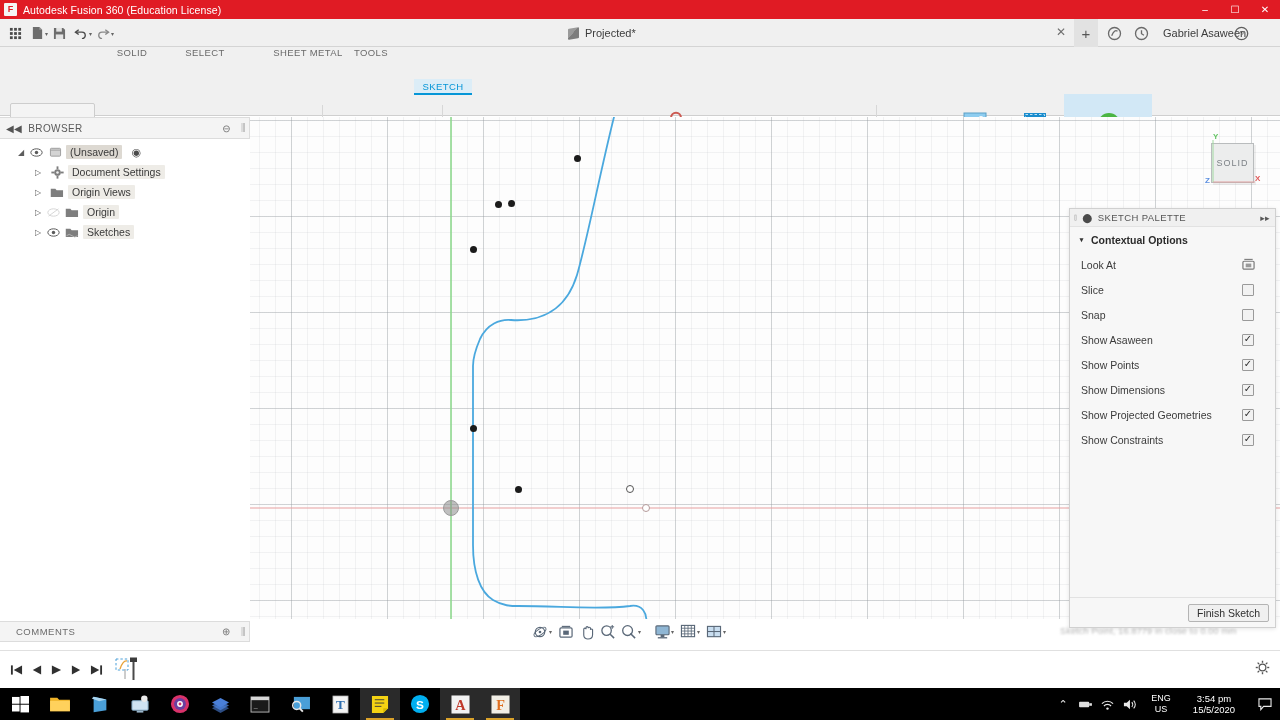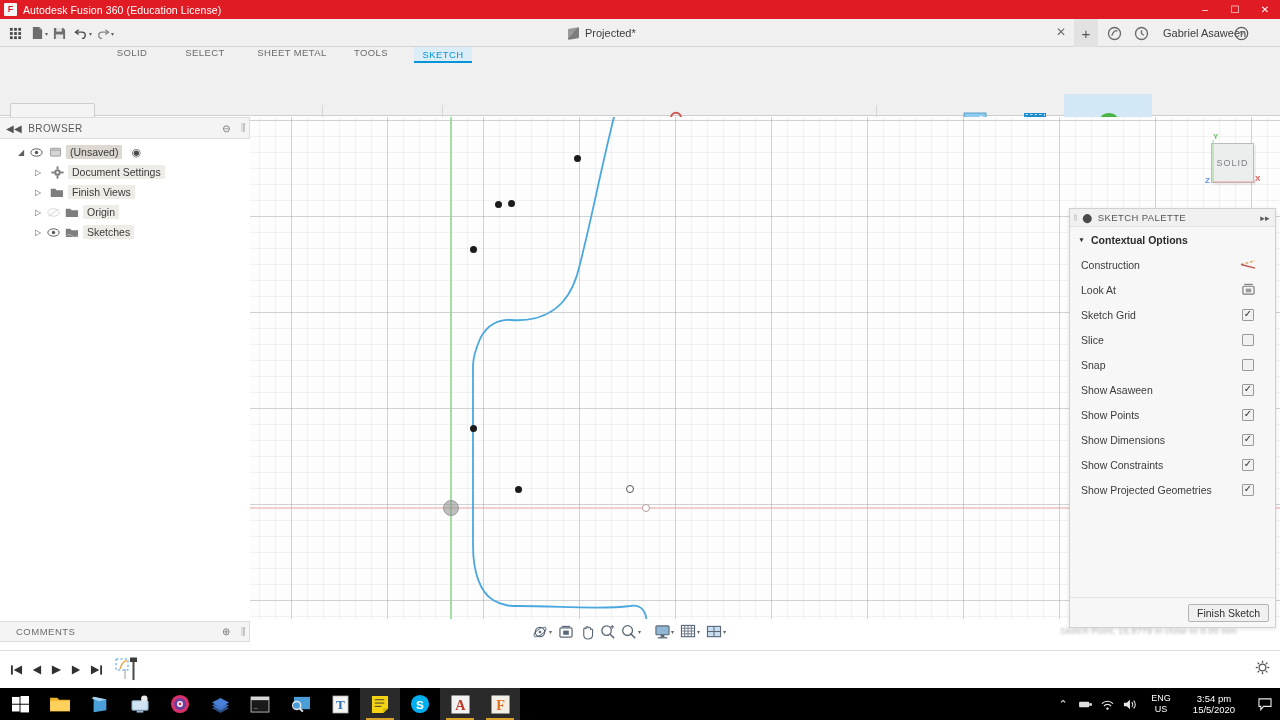--- a/index.html
+++ b/index.html
@@ -345,27 +345,27 @@
   </div>
 
   <div class="ribbon">
 
     <div class="rb-tab" style="left:104px;width:56px;text-align:center;">
       <span>SOLID</span>
     </div>
     <div class="rb-tab" style="left:172px;width:66px;">
       <span>SELECT</span>
     </div>
-    <div class="rb-tab" style="left:248px;width:88px;">
+    <div class="rb-tab" style="left:264px;width:88px;">
       <span>SHEET METAL</span>
     </div>
     <div class="rb-tab" style="left:346px;width:50px;">
       <span>TOOLS</span>
     </div>
-    <div class="rb-tab active active-bg" style="left:414px;width:58px;line-height:15px;">
+    <div class="rb-tab active active-bg" style="left:414px;width:58px;line-height:15px;margin-top:32px;">
       <span>SKETCH</span>
     </div>
 
     <div class="design-box">
       <span>DESIGN</span>
       <span style="font-size:7px;color:#555;">▾</span>
     </div>
 
     <div class="rb-item" style="left:106px;top:66px;">
       <svg class="rb-ico" width="34" height="26" viewBox="0 0 34 26">
@@ -692,21 +692,21 @@
       <span class="tr-lbl">Document Settings</span>
     </div>
 
     <div class="tree-row" style="padding-left:33px;">
       <span class="tri">▷</span>
       <span class="tr-ico" style="margin-left:3px;">
         <svg width="14" height="11" viewBox="0 0 15 12">
             <path d="M0.7 2 h5 l1.4 1.6 h7 V11 H0.7Z" fill="#7e7e7e"></path>
           </svg>
       </span>
-      <span class="tr-lbl">Finish Views</span>
+      <span class="tr-lbl">Origin Views</span>
     </div>
 
     <div class="tree-row" style="padding-left:33px;">
       <span class="tri">▷</span>
       <span class="eye" style="opacity:.35;">
         <svg width="13" height="9" viewBox="0 0 14 10">
             <ellipse cx="7" cy="5" rx="6.3" ry="4.1" fill="none" stroke="#8a8a8a" stroke-width="1.1"></ellipse>
             <line x1="1.5" y1="9" x2="12.5" y2="1" stroke="#8a8a8a" stroke-width="1.1"></line>
           </svg>
       </span>
@@ -820,48 +820,33 @@
       <span>SKETCH PALETTE</span>
       <span class="expand">▸▸</span>
     </div>
 
     <div class="pal-section">
       <span class="tri">▾</span>
       <span>Contextual Options</span>
     </div>
 
 
-    <div class="pal-row">
-      <span>Construction</span>
-      <span class="ctl">
-        <svg width="17" height="13" viewBox="0 0 18 14">
-            <line x1="1" y1="7" x2="16" y2="3" stroke="#d79a50" stroke-width="1.4" stroke-dasharray="3,2"></line>
-            <line x1="1" y1="7" x2="16" y2="11" stroke="#c1564c" stroke-width="1.4"></line>
-          </svg>
-      </span>
-    </div>
 
     <div class="pal-row">
       <span>Look At</span>
       <span class="ctl">
         <svg width="15" height="13" viewBox="0 0 16 14">
             <rect x="2" y="3.5" width="12" height="8.5" rx="1.2" fill="none" stroke="#7a7a7a" stroke-width="1.3"></rect>
             <rect x="5" y="6" width="6" height="4" fill="#9a9a9a"></rect>
             <line x1="3.5" y1="1.5" x2="12.5" y2="1.5" stroke="#7a7a7a" stroke-width="1.2"></line>
           </svg>
       </span>
     </div>
 
     <div class="pal-row">
-      <span>Sketch Grid</span>
-      <span class="ctl">
-          <span class="cbx on"></span>
-        </span>
-    </div>
-    <div class="pal-row">
       <span>Slice</span>
       <span class="ctl">
           <span class="cbx"></span>
         </span>
     </div>
     <div class="pal-row">
       <span>Snap</span>
       <span class="ctl">
           <span class="cbx"></span>
         </span>
@@ -878,27 +863,27 @@
           <span class="cbx on"></span>
         </span>
     </div>
     <div class="pal-row">
       <span>Show Dimensions</span>
       <span class="ctl">
           <span class="cbx on"></span>
         </span>
     </div>
     <div class="pal-row">
-      <span>Show Constraints</span>
+      <span>Show Projected Geometries</span>
       <span class="ctl">
           <span class="cbx on"></span>
         </span>
     </div>
     <div class="pal-row">
-      <span>Show Projected Geometries</span>
+      <span>Show Constraints</span>
       <span class="ctl">
           <span class="cbx on"></span>
         </span>
     </div>
 
     <div class="pal-foot">
       <button class="fin-btn">Finish Sketch</button>
     </div>
   </div>
 

